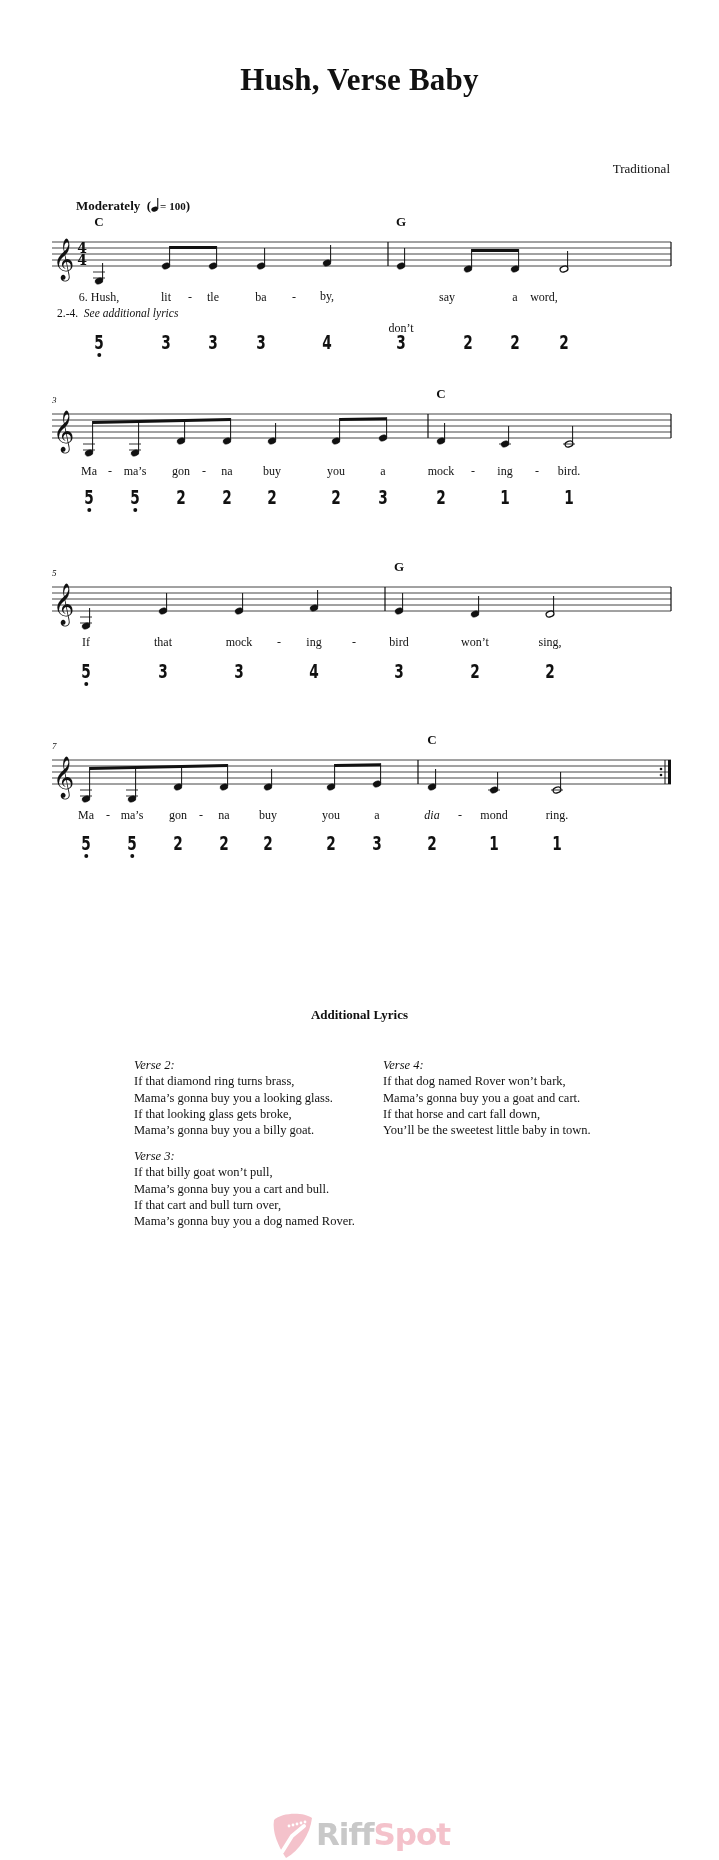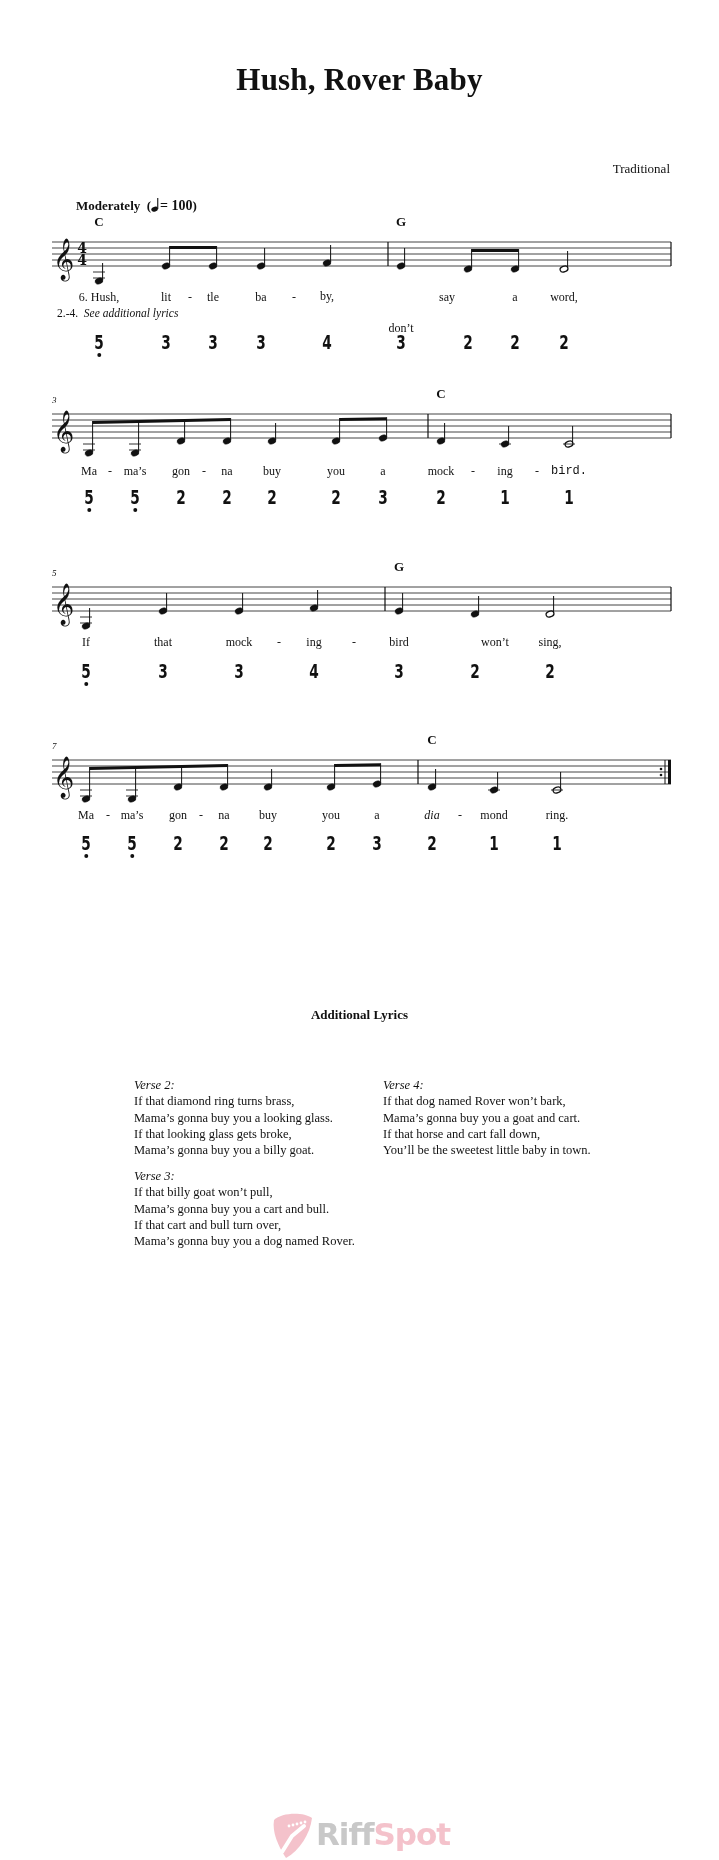--- a/index.html
+++ b/index.html
@@ -13,36 +13,36 @@
   .measure-num { font-size: 9px; font-style: italic; }
   .lyric { font-size: 12px; transform: translateX(-50%); white-space: nowrap; }
   .hyphen { font-size: 12px; transform: translateX(-50%); }
   .harp { font-family: "DejaVu Sans", sans-serif; font-weight: bold; font-size: 19px;
           transform: translateX(-50%) scaleX(0.72); transform-origin: center; line-height: 1; }
   .harp .dot { position: absolute; left: 50%; bottom: -5px; width: 4px; height: 4px; margin-left: -2px;
                background: #111; border-radius: 50%; transform: scaleX(1.38); }
   svg.staff { position: absolute; left: 0; overflow: visible; }
   .addl-title { left: 0; width: 719px; text-align: center; top: 1007px; font-size: 13px; font-weight: bold; }
   .verse { font-size: 12.5px; line-height: 16.3px; }
-  .verse .vlabel { font-style: italic; margin-top: 20px; }
+  .verse .vlabel { font-style: italic; }
   .logo { left: 270px; top: 1812px; width: 180px; height: 46px; }
   .logo-text { position: absolute; left: 46px; top: 4px; font-family: "DejaVu Sans", sans-serif; font-weight: bold; font-size: 31px; letter-spacing: -1px; }
 </style>
 </head>
 <body>
 
-<div class="abs title">Hush, Rover Baby</div>
+<div class="abs title">Hush, Verse Baby</div>
 <div class="abs composer">Traditional</div>
 
 <div class="abs tempo">
   <span>Moderately</span>
   <span>&nbsp;(</span><svg width="9" height="14" viewBox="0 0 9 14" style="vertical-align:-2px">
       <ellipse cx="3.6" cy="11.2" rx="3.4" ry="2.4" transform="rotate(-20 3.6 11.2)" fill="#111"></ellipse>
       <rect x="6.2" y="0" width="1.1" height="11" fill="#111"></rect>
-    </svg><span style="font-size:14px">= 100</span><span>)</span>
+    </svg><span style="font-size:11px">= 100</span><span>)</span>
 </div>
 
 <div id="score">
     <svg class="staff" width="719" height="90" viewBox="0 212 719 90" style="top: 212px;">
       <line x1="52" x2="671" y1="242" y2="242" stroke="#444" stroke-width="1"></line>
       <line x1="52" x2="671" y1="248" y2="248" stroke="#444" stroke-width="1"></line>
       <line x1="52" x2="671" y1="254" y2="254" stroke="#444" stroke-width="1"></line>
       <line x1="52" x2="671" y1="260" y2="260" stroke="#444" stroke-width="1"></line>
       <line x1="52" x2="671" y1="266" y2="266" stroke="#444" stroke-width="1"></line>
       <text x="53" y="271" font-size="36" font-family="DejaVu Sans, sans-serif" fill="#111">𝄞</text>
@@ -76,21 +76,21 @@
     <div class="abs chord" style="left: 99px; top: 214px;">C</div>
     <div class="abs chord" style="left: 401px; top: 214px;">G</div>
     <div class="abs lyric" style="left: 99px; top: 290px;">6. Hush,</div>
     <div class="abs lyric" style="left: 166px; top: 290px;">lit</div>
     <div class="abs lyric" style="left: 213px; top: 290px;">tle</div>
     <div class="abs lyric" style="left: 261px; top: 290px;">ba</div>
     <div class="abs lyric" style="left: 327px; top: 289px;">by,</div>
     <div class="abs lyric" style="left: 401px; top: 290px; margin-top: 31px;">don’t</div>
     <div class="abs lyric" style="left: 447px; top: 290px;">say</div>
     <div class="abs lyric" style="left: 515px; top: 290px;">a</div>
-    <div class="abs lyric" style="left: 564px; top: 290px;">word,</div>
+    <div class="abs lyric" style="left: 544px; top: 290px;">word,</div>
     <div class="abs hyphen" style="left: 190px; top: 290px;">-</div>
     <div class="abs hyphen" style="left: 294px; top: 290px;">-</div>
     <div class="abs" style="left: 57px; top: 307px; font-size: 11.5px;"><span>2.-4.</span>&nbsp;&nbsp;<span style="font-style:italic">See additional lyrics</span></div>
     <div class="abs harp" style="left: 99px; top: 333px;"><span>5</span><span class="dot"></span></div>
     <div class="abs harp" style="left: 166px; top: 333px;"><span>3</span></div>
     <div class="abs harp" style="left: 213px; top: 333px;"><span>3</span></div>
     <div class="abs harp" style="left: 261px; top: 333px;"><span>3</span></div>
     <div class="abs harp" style="left: 327px; top: 333px;"><span>4</span></div>
     <div class="abs harp" style="left: 401px; top: 333px;"><span>3</span></div>
     <div class="abs harp" style="left: 468px; top: 333px;"><span>2</span></div>
@@ -138,21 +138,21 @@
     <div class="abs chord" style="left: 441px; top: 386px;">C</div>
     <div class="abs lyric" style="left: 89px; top: 464px;">Ma</div>
     <div class="abs lyric" style="left: 135px; top: 464px;">ma’s</div>
     <div class="abs lyric" style="left: 181px; top: 464px;">gon</div>
     <div class="abs lyric" style="left: 227px; top: 464px;">na</div>
     <div class="abs lyric" style="left: 272px; top: 464px;">buy</div>
     <div class="abs lyric" style="left: 336px; top: 464px;">you</div>
     <div class="abs lyric" style="left: 383px; top: 464px;">a</div>
     <div class="abs lyric" style="left: 441px; top: 464px;">mock</div>
     <div class="abs lyric" style="left: 505px; top: 464px;">ing</div>
-    <div class="abs lyric" style="left: 569px; top: 464px; font-family: Liberation Mono, monospace;">bird.</div>
+    <div class="abs lyric" style="left: 569px; top: 464px;">bird.</div>
     <div class="abs hyphen" style="left: 110px; top: 464px;">-</div>
     <div class="abs hyphen" style="left: 204px; top: 464px;">-</div>
     <div class="abs hyphen" style="left: 473px; top: 464px;">-</div>
     <div class="abs hyphen" style="left: 537px; top: 464px;">-</div>
     <div class="abs harp" style="left: 89px; top: 488px;"><span>5</span><span class="dot"></span></div>
     <div class="abs harp" style="left: 135px; top: 488px;"><span>5</span><span class="dot"></span></div>
     <div class="abs harp" style="left: 181px; top: 488px;"><span>2</span></div>
     <div class="abs harp" style="left: 227px; top: 488px;"><span>2</span></div>
     <div class="abs harp" style="left: 272px; top: 488px;"><span>2</span></div>
     <div class="abs harp" style="left: 336px; top: 488px;"><span>2</span></div>
@@ -186,21 +186,21 @@
       <ellipse cx="550" cy="614" rx="4" ry="2.9" transform="rotate(-20 550 614)" fill="none" stroke="#111" stroke-width="1.3"></ellipse>
       <line x1="553.6" x2="553.6" y1="613" y2="596" stroke="#111" stroke-width="1"></line>
     </svg>
     <div class="abs measure-num" style="left: 52px; top: 568px;">5</div>
     <div class="abs chord" style="left: 399px; top: 559px;">G</div>
     <div class="abs lyric" style="left: 86px; top: 635px;">If</div>
     <div class="abs lyric" style="left: 163px; top: 635px;">that</div>
     <div class="abs lyric" style="left: 239px; top: 635px;">mock</div>
     <div class="abs lyric" style="left: 314px; top: 635px;">ing</div>
     <div class="abs lyric" style="left: 399px; top: 635px;">bird</div>
-    <div class="abs lyric" style="left: 495px; top: 635px;">won’t</div>
+    <div class="abs lyric" style="left: 475px; top: 635px;">won’t</div>
     <div class="abs lyric" style="left: 550px; top: 635px;">sing,</div>
     <div class="abs hyphen" style="left: 279px; top: 635px;">-</div>
     <div class="abs hyphen" style="left: 354px; top: 635px;">-</div>
     <div class="abs harp" style="left: 86px; top: 662px;"><span>5</span><span class="dot"></span></div>
     <div class="abs harp" style="left: 163px; top: 662px;"><span>3</span></div>
     <div class="abs harp" style="left: 239px; top: 662px;"><span>3</span></div>
     <div class="abs harp" style="left: 314px; top: 662px;"><span>4</span></div>
     <div class="abs harp" style="left: 399px; top: 662px;"><span>3</span></div>
     <div class="abs harp" style="left: 475px; top: 662px;"><span>2</span></div>
     <div class="abs harp" style="left: 550px; top: 662px;"><span>2</span></div>

